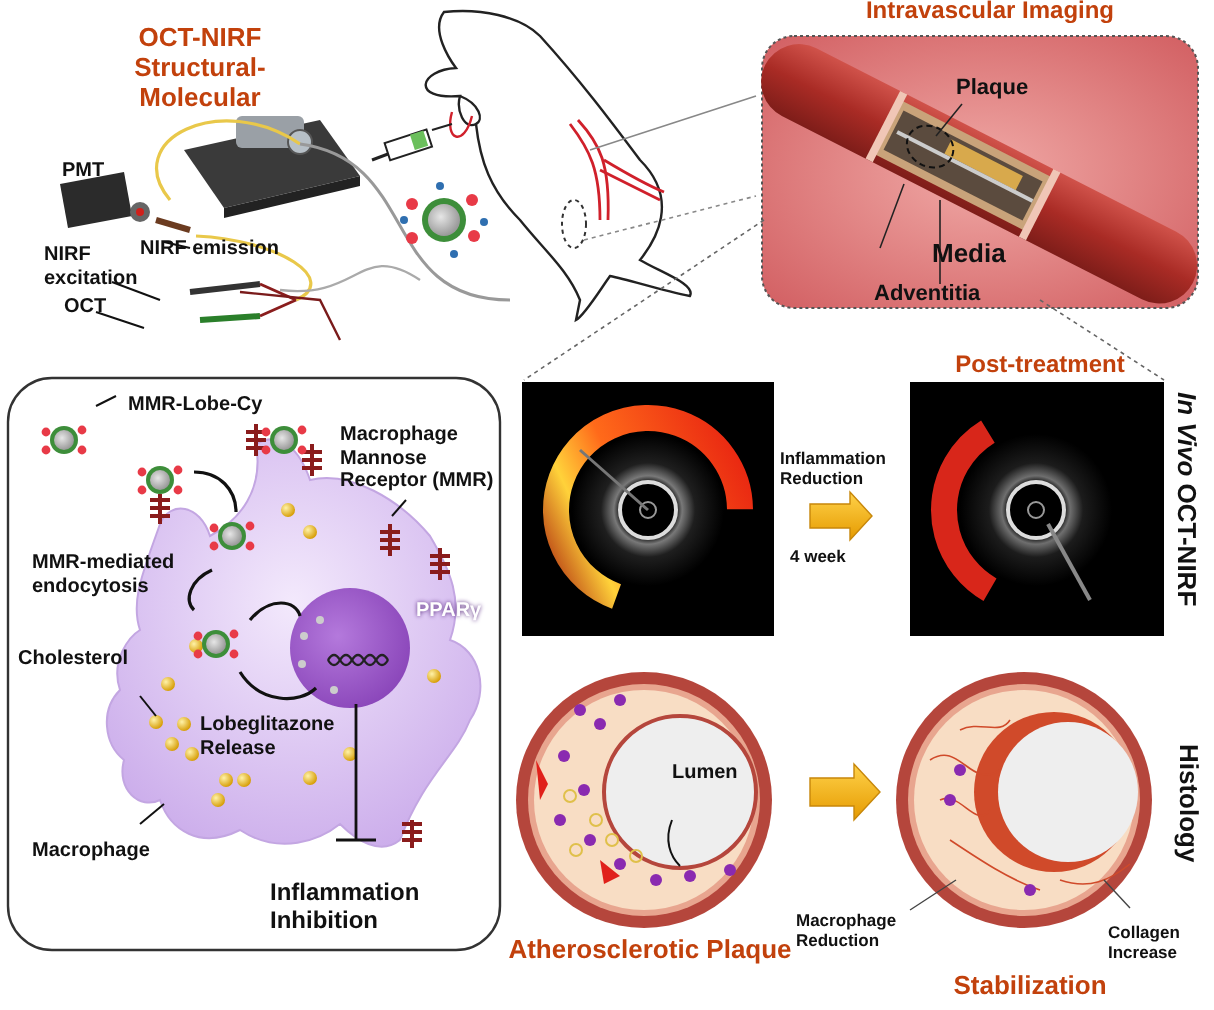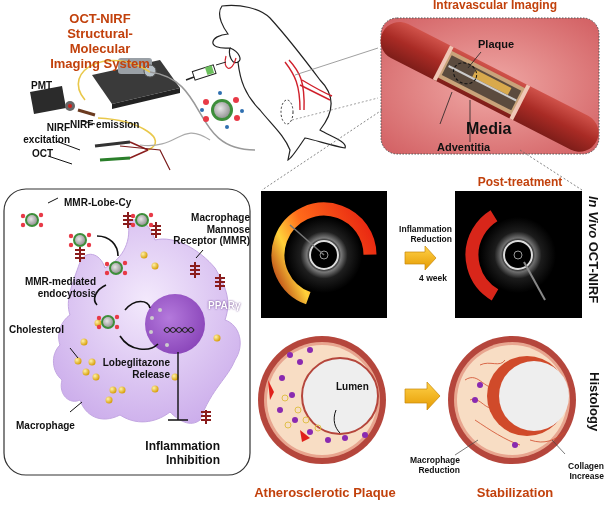--- a/index.html
+++ b/index.html
@@ -1,20 +1,20 @@
 <!DOCTYPE html>
 <html><head>
 <meta charset="utf-8">
 <style>
   html,body{margin:0;padding:0;background:#fff;}
   body{width:607px;height:505px;position:relative;overflow:hidden;font-family:"Liberation Sans",sans-serif;}
   .abs{position:absolute;}
   .lbl{font-weight:bold;color:#111;font-size:10px;line-height:1.15;}
   .title{font-weight:bold;color:#c2410c;font-size:13px;text-align:center;line-height:1.15;}
-  .c{text-align:right;}
+  .c{text-align:left;}
   .vert{writing-mode:vertical-rl;font-weight:bold;font-size:13px;color:#111;}
   svg{position:absolute;left:0;top:0;}
 </style>
 </head>
 <body>
 
 <svg width="607" height="505" viewBox="0 0 607 505">
   <defs>
     <linearGradient id="vesselGrad" x1="0" y1="0" x2="0" y2="1">
       <stop offset="0" stop-color="#d0524a"></stop>
@@ -295,33 +295,32 @@
     <circle cx="480" cy="385" r="3" fill="#8a2ab0"></circle>
     <circle cx="515" cy="445" r="3" fill="#8a2ab0"></circle>
     <line x1="455" y1="455" x2="478" y2="440" stroke="#444" stroke-width="0.7"></line>
     <line x1="565" y1="454" x2="552" y2="440" stroke="#444" stroke-width="0.7"></line>
   </g>
 </svg>
 
 <div class="abs title" style="left:40px;top:12px;width:120px;">
   <div>OCT-NIRF</div>
   <div>Structural-Molecular</div>
-  <div>Imaging System</div>
 </div>
 <div class="abs lbl" style="left:31px;top:80px;">PMT</div>
 <div class="abs lbl" style="left:70px;top:119px;">NIRF emission</div>
 <div class="abs lbl c" style="left:22px;top:122px;width:48px;">
   <div>NIRF</div>
   <div>excitation</div>
 </div>
 <div class="abs lbl" style="left:32px;top:148px;">OCT</div>
 
 <div class="abs title" style="left:410px;top:-1px;width:170px;font-size:12px;">Intravascular Imaging</div>
 <div class="abs lbl" style="left:478px;top:38px;font-size:11px;">Plaque</div>
-<div class="abs lbl" style="left:423px;top:120px;font-size:16px;padding-left:43px;">Media</div>
+<div class="abs lbl" style="left:423px;top:120px;font-size:13px;padding-left:43px;">Media</div>
 <div class="abs lbl" style="left:437px;top:141px;font-size:11px;">Adventitia</div>
 
 <div class="abs lbl" style="left:64px;top:197px;">MMR-Lobe-Cy</div>
 <div class="abs lbl c" style="left:170px;top:212px;width:80px;">
   <div>Macrophage</div>
   <div>Mannose</div>
   <div>Receptor (MMR)</div>
 </div>
 <div class="abs lbl c" style="left:16px;top:276px;width:80px;">
   <div>MMR-mediated</div>
@@ -352,14 +351,14 @@
 <div class="abs lbl" style="left:336px;top:381px;font-size:10px;">Lumen</div>
 <div class="abs vert" style="left:587px;top:372px;">Histology</div>
 <div class="abs lbl c" style="left:398px;top:456px;width:62px;font-size:8.5px;">
   <div>Macrophage</div>
   <div>Reduction</div>
 </div>
 <div class="abs lbl c" style="left:554px;top:462px;width:50px;font-size:8.5px;">
   <div>Collagen</div>
   <div>Increase</div>
 </div>
-<div class="abs title" style="left:250px;top:486px;width:150px;font-size:13px;">Atherosclerotic Plaque</div>
+<div class="abs title" style="left:250px;top:468px;width:150px;font-size:13px;">Atherosclerotic Plaque</div>
 <div class="abs title" style="left:460px;top:486px;width:110px;font-size:13px;">Stabilization</div>
 
 </body></html>

